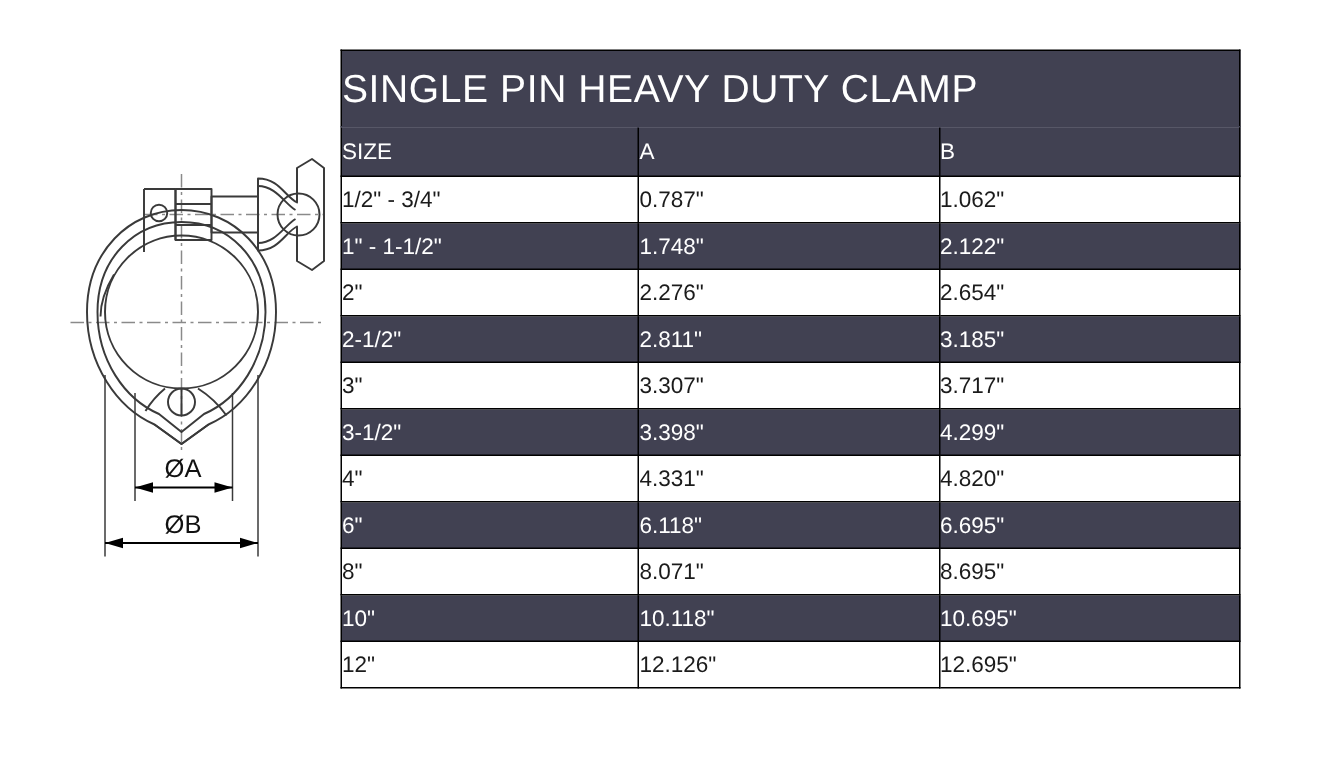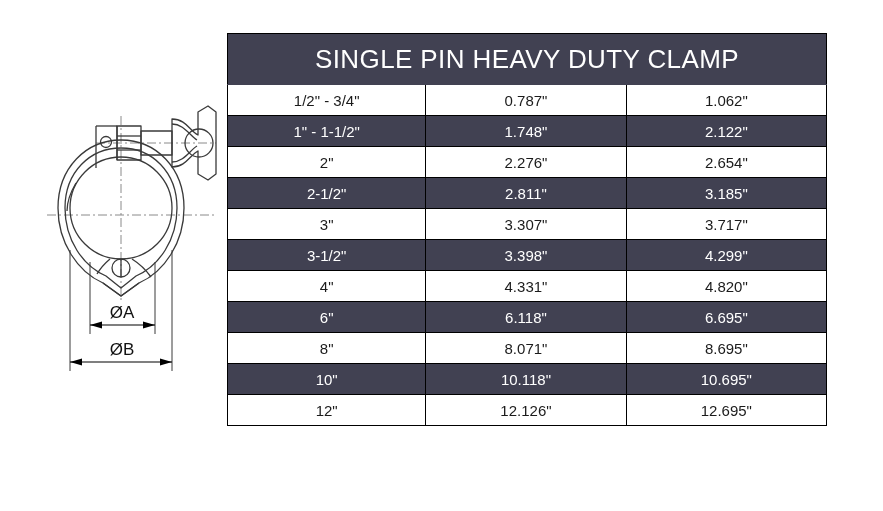--- a/index.html
+++ b/index.html
@@ -35,21 +35,21 @@
     left: 227px;
     top: 33px;
     width: 600px;
     border-collapse: collapse;
     table-layout: fixed;
     background: #ffffff;
   }
   #spec-table td,
   #spec-table th {
     border: 1px solid #000000;
-    text-align: center;
+    text-align: left;
     vertical-align: middle;
     padding: 0;
     font-weight: normal;
   }
 
   .title-cell {
     height: 50px;
     background: #414152;
     color: #ffffff;
     font-size: 26px;
@@ -192,20 +192,25 @@
 <table id="spec-table">
   <colgroup>
     <col class="col-size">
     <col class="col-a">
     <col class="col-b">
   </colgroup>
   <thead>
     <tr>
       <th class="title-cell" colspan="3">SINGLE PIN HEAVY DUTY CLAMP</th>
     </tr>
+    <tr>
+      <th class="col-head">SIZE</th>
+      <th class="col-head">A</th>
+      <th class="col-head">B</th>
+    </tr>
   </thead>
   <tbody id="spec-body">
       <tr class="row-light">
         <td>1/2" - 3/4"</td>
         <td>0.787"</td>
         <td>1.062"</td>
       </tr>
       <tr class="row-dark">
         <td>1" - 1-1/2"</td>
         <td>1.748"</td>

